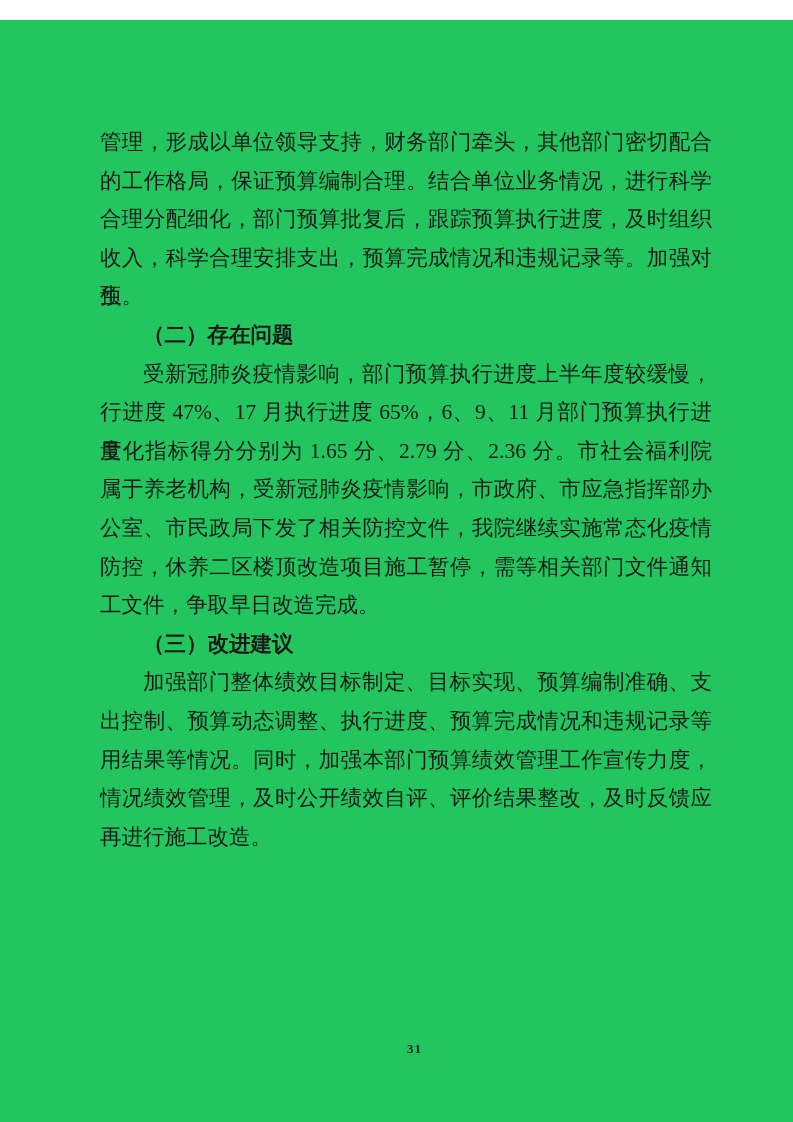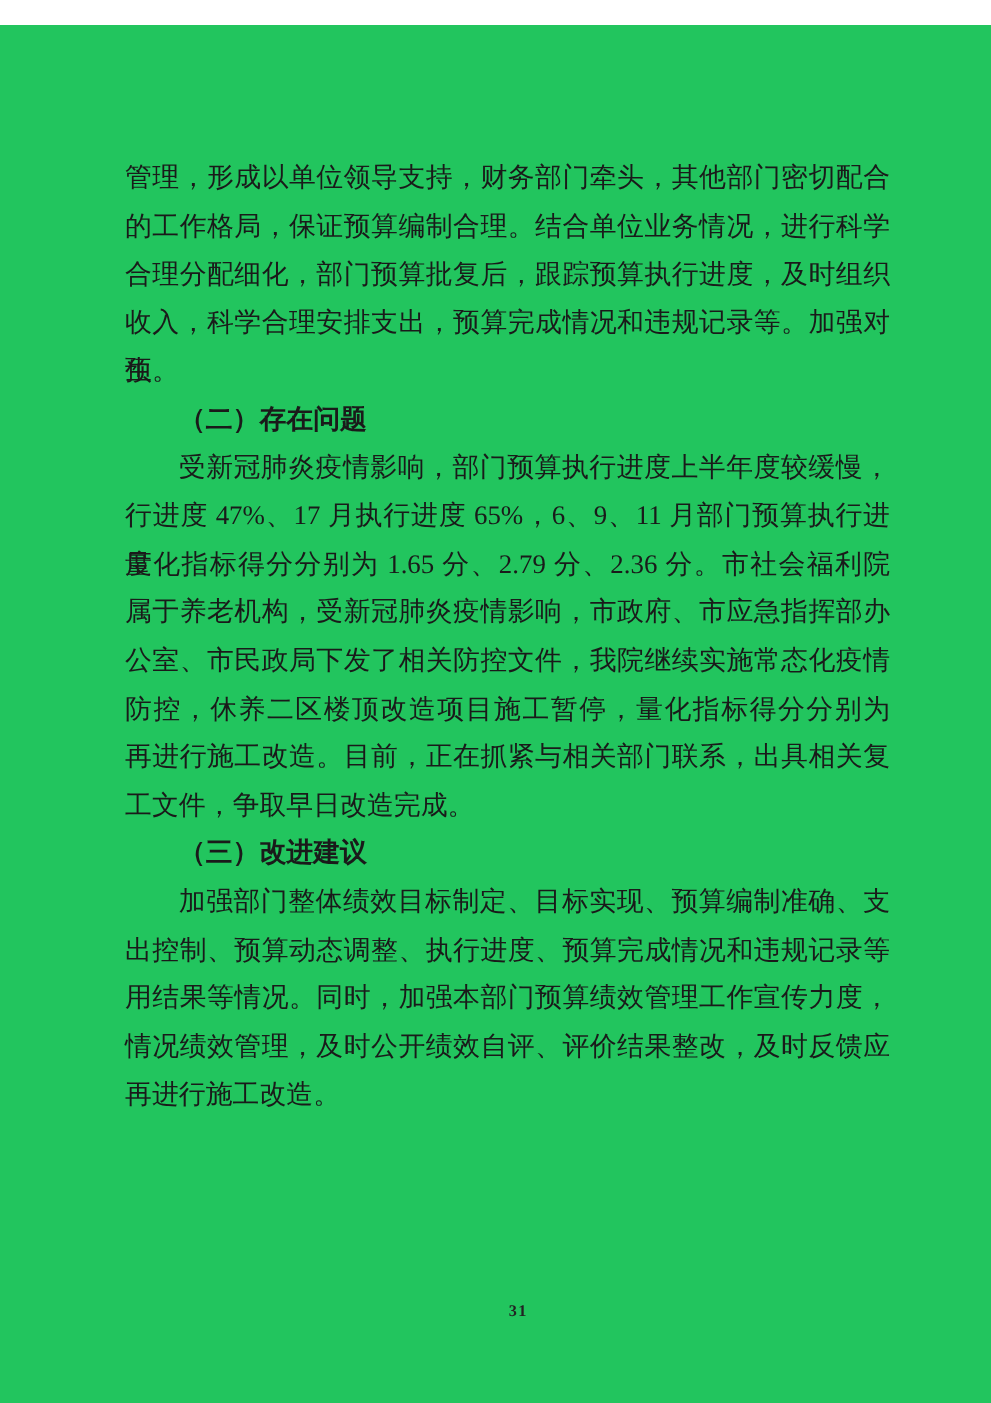--- a/index.html
+++ b/index.html
@@ -68,22 +68,21 @@
     <div class="ln j">收入，科学合理安排支出，预算完成情况和违规记录等。加强对预</div>
     <div class="ln">生。</div>
 
     <div class="ln ind heading">（二）存在问题</div>
 
     <div class="ln j ind">受新冠肺炎疫情影响，部门预算执行进度上半年度较缓慢，</div>
     <div class="ln j">行进度 47%、17 月执行进度 65%，6、9、11 月部门预算执行进度</div>
     <div class="ln j">量化指标得分分别为 1.65 分、2.79 分、2.36 分。市社会福利院</div>
     <div class="ln j">属于养老机构，受新冠肺炎疫情影响，市政府、市应急指挥部办</div>
     <div class="ln j">公室、市民政局下发了相关防控文件，我院继续实施常态化疫情</div>
-    <div class="ln j">防控，休养二区楼顶改造项目施工暂停，量化指标得分分别为</div>
-    <div class="ln j">再进行施工改造。目前，正在抓紧与相关部门联系，出具相关复</div>
+    <div class="ln j">防控，休养二区楼顶改造项目施工暂停，需等相关部门文件通知</div>
     <div class="ln">工文件，争取早日改造完成。</div>
 
     <div class="ln ind heading">（三）改进建议</div>
 
     <div class="ln j ind">加强部门整体绩效目标制定、目标实现、预算编制准确、支</div>
     <div class="ln j">出控制、预算动态调整、执行进度、预算完成情况和违规记录等</div>
     <div class="ln j">用结果等情况。同时，加强本部门预算绩效管理工作宣传力度，</div>
     <div class="ln j">情况绩效管理，及时公开绩效自评、评价结果整改，及时反馈应</div>
     <div class="ln">再进行施工改造。</div>
 

